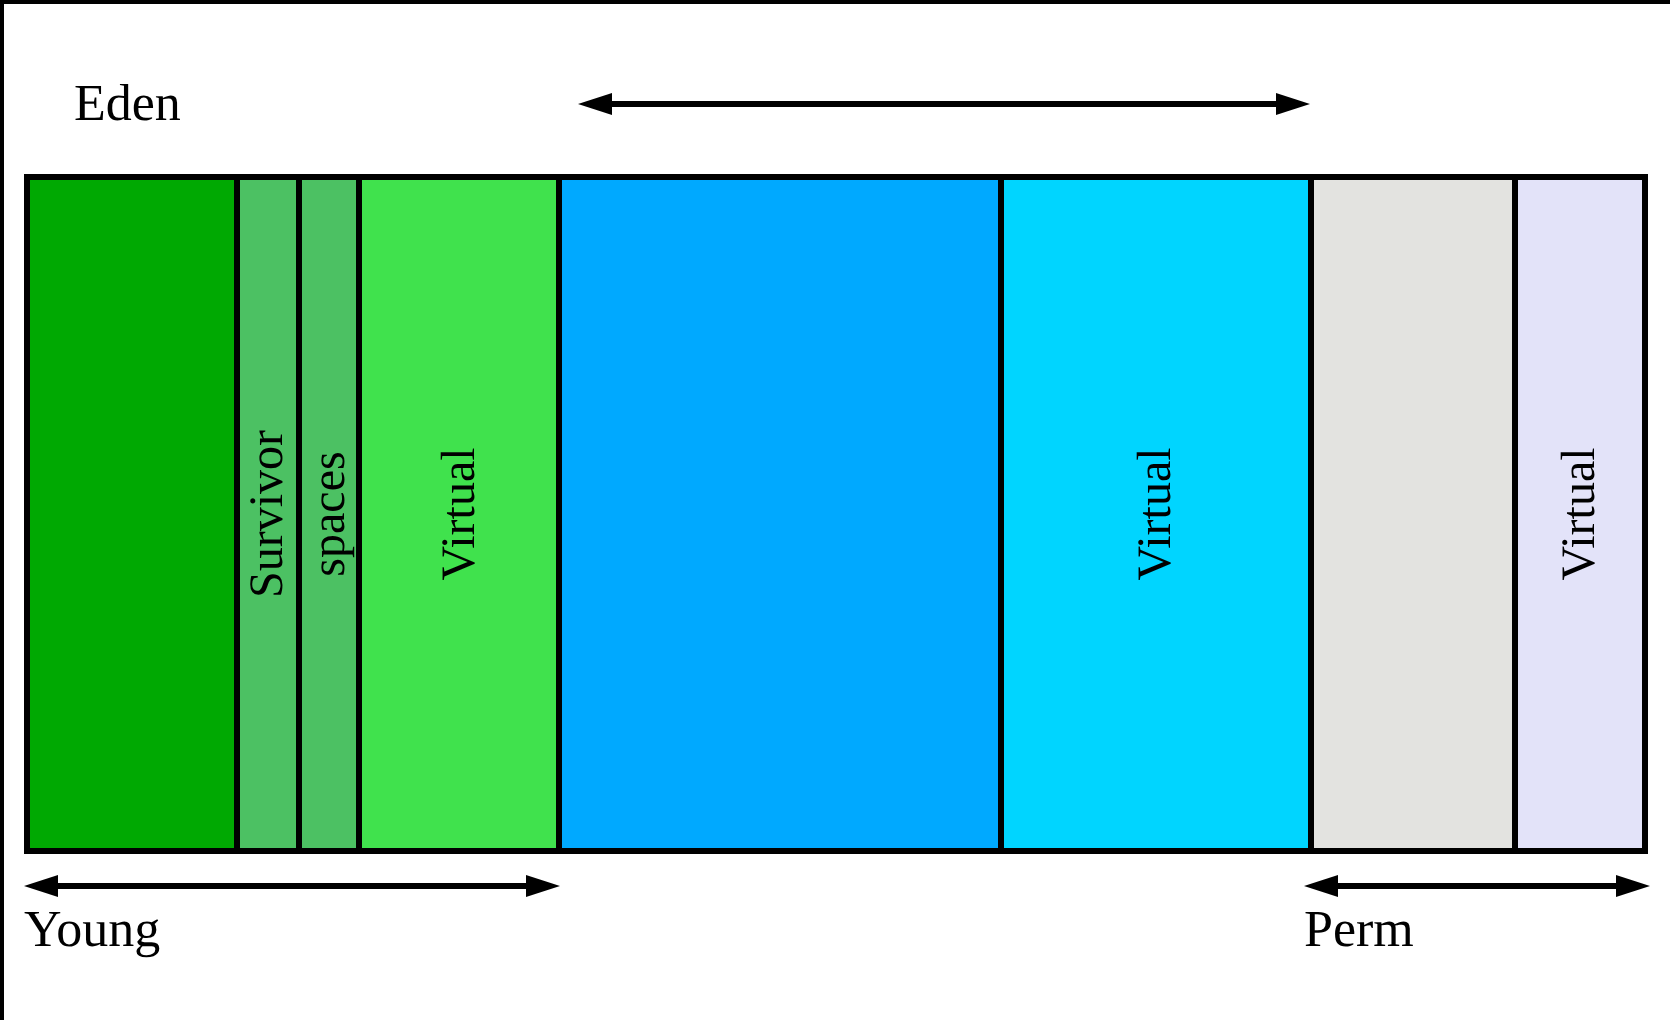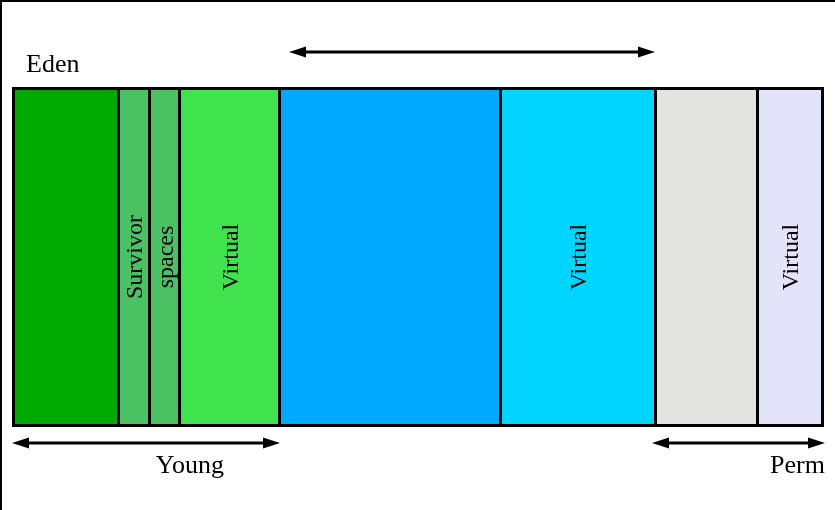--- a/index.html
+++ b/index.html
@@ -8,24 +8,24 @@
     width:835px;height:510px;
     background:#fff;
     border-top:2px solid #000;
     border-left:2px solid #000;
     box-sizing:border-box;
     overflow:hidden;
     font-family:"Liberation Serif","DejaVu Serif",serif;
     color:#000;
   }
   .hlabel{position:absolute;font-size:26px;line-height:1.1;white-space:nowrap;}
-  .label-eden{left:24px;top:36px;margin-top:12px;}
+  .label-eden{left:35px;top:36px;}
   .label-tenured{left:287px;top:3px;width:366px;text-align:center;}
-  .label-young{left:10px;top:449px;width:212px;text-align:right;}
-  .label-perm{left:650px;top:449px;width:173px;text-align:right;}
+  .label-young{left:10px;top:449px;width:212px;text-align:left;}
+  .label-perm{left:650px;top:449px;width:173px;text-align:left;}
   .arrow{position:absolute;display:block;}
   .arrow-tenured{left:287px;top:43px;}
   .arrow-young{left:10px;top:434px;}
   .arrow-perm{left:650px;top:434px;}
   .arrow line{stroke:#000;stroke-width:3;}
   .arrow polygon{fill:#000;}
   .main-rect{
     position:absolute;
     left:10px;top:85px;
     width:812px;height:340px;

